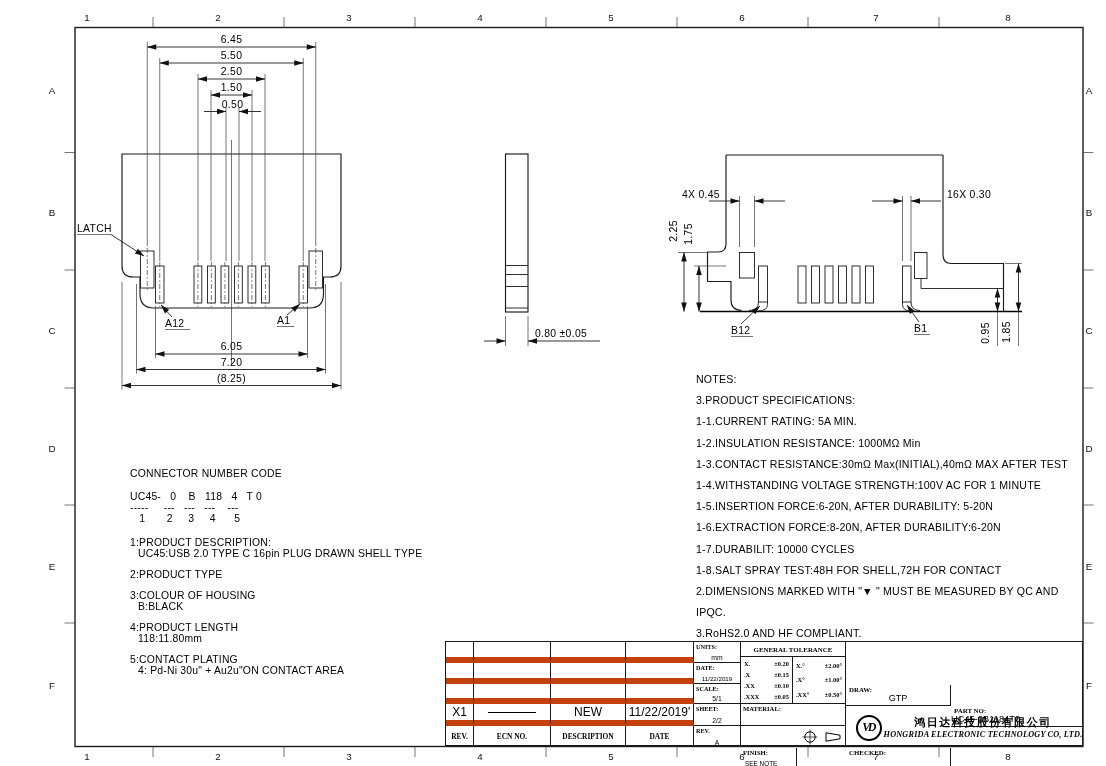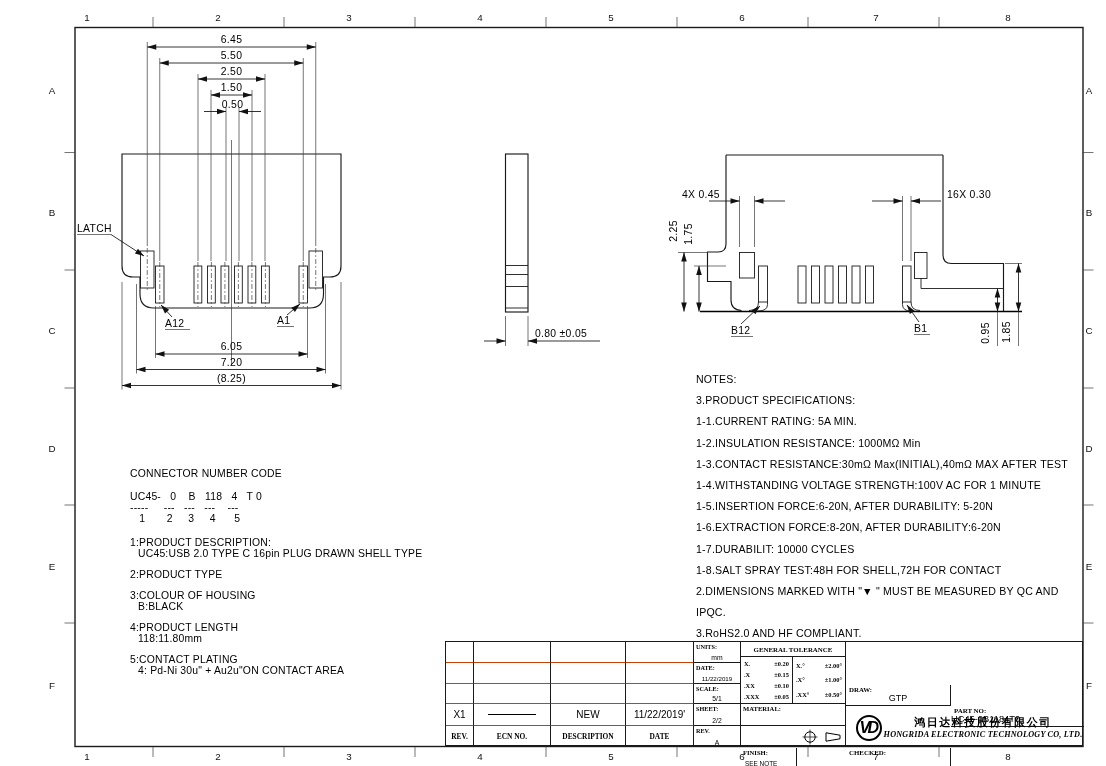--- a/index.html
+++ b/index.html
@@ -22,21 +22,21 @@
   .code .ttl{margin-bottom:12px;}
   .code .pre{white-space:pre;}
   .code .nums{margin-bottom:13px;}
   .cg{margin-bottom:10px;}
   .cg .det{padding-left:8px;}
   
   .tb{position:absolute;left:445px;top:641px;width:638px;height:105px;border:1.2px solid #1a1a1a;box-sizing:border-box;background:#fff;}
   .tb *{box-sizing:border-box;}
   .abs{position:absolute;}
   .revgrid{left:0;top:0;width:248px;height:105px;display:grid;grid-template-columns:28px 77px 75px 68px;grid-template-rows:21px 21px 20px 22px 21px;}
-  .revgrid .c{border-right:1px solid #1a1a1a;border-bottom:1px solid #c2410c;display:flex;align-items:center;justify-content:center;font-size:10px;}
+  .revgrid .c{border-right:1px solid #1a1a1a;border-bottom:6px solid #c2410c;display:flex;align-items:center;justify-content:center;font-size:12px;}
   .revgrid .c.nb{border-bottom:none;}
   .revgrid .hdr{font-family:"Liberation Serif",serif;font-weight:bold;font-size:7.4px;}
   .dashline{width:48px;border-top:1.3px solid #000;}
   .info{left:248px;top:0;width:47px;height:105px;}
   .icell{border-right:1px solid #1a1a1a;border-bottom:1px solid #1a1a1a;position:relative;}
   .icell.last{border-bottom:none;}
   .ilab{position:absolute;left:2px;top:1px;font-family:"Liberation Serif",serif;font-weight:bold;font-size:6.2px;}
   .ival{position:absolute;left:0;right:0;bottom:1px;text-align:center;font-size:6.8px;}
   .tol{left:295px;top:0;width:105px;height:62px;border-right:1px solid #1a1a1a;border-bottom:1px solid #1a1a1a;}
   .tolhead{height:15px;border-bottom:1px solid #1a1a1a;text-align:center;font-family:"Liberation Serif",serif;font-weight:bold;font-size:6.9px;line-height:15px;}
@@ -49,21 +49,21 @@
   .finval{position:absolute;left:4px;bottom:2px;font-size:6.4px;}
   .proj{left:351px;top:84px;width:49px;height:21px;border-right:1px solid #1a1a1a;display:flex;align-items:center;justify-content:center;}
   .sgc{position:relative;border-right:1px solid #1a1a1a;border-bottom:1px solid #1a1a1a;}
   .sgc.nr{border-right:none;}
   .slab{position:absolute;left:3px;top:1px;font-family:"Liberation Serif",serif;font-weight:bold;font-size:6.9px;}
   .sval{position:absolute;left:0;right:0;bottom:2px;text-align:center;font-size:9px;}
   .sval.big{font-size:9.3px;}
   .sval.right{text-align:left;}
   .company{left:400px;top:66px;width:238px;height:39px;display:flex;align-items:center;padding-left:10px;}
   .logo{width:26px;height:26px;border:2.6px solid #000;border-radius:50%;display:flex;align-items:center;justify-content:center;flex:0 0 auto;}
-  .logo span{font-family:Liberation Sans, sans-serif;font-style:italic;font-weight:bold;font-size:16px;letter-spacing:-2.5px;padding-right:2px;}
+  .logo span{font-family:Liberation Serif, serif;font-style:italic;font-weight:bold;font-size:12px;letter-spacing:-2.5px;padding-right:2px;}
   .cnames{flex:1;text-align:center;}
   .cn{font-weight:bold;font-size:11px;letter-spacing:1.5px;line-height:15px;}
   .en{font-family:"Liberation Serif",serif;font-style:italic;font-weight:bold;font-size:8.2px;line-height:10px;letter-spacing:0.2px;}
 </style>
 </head>
 <body>
 
 <div class="page">
 
   <svg width="1106" height="766" viewBox="0 0 1106 766" style="position:absolute;left:0;top:0;">

